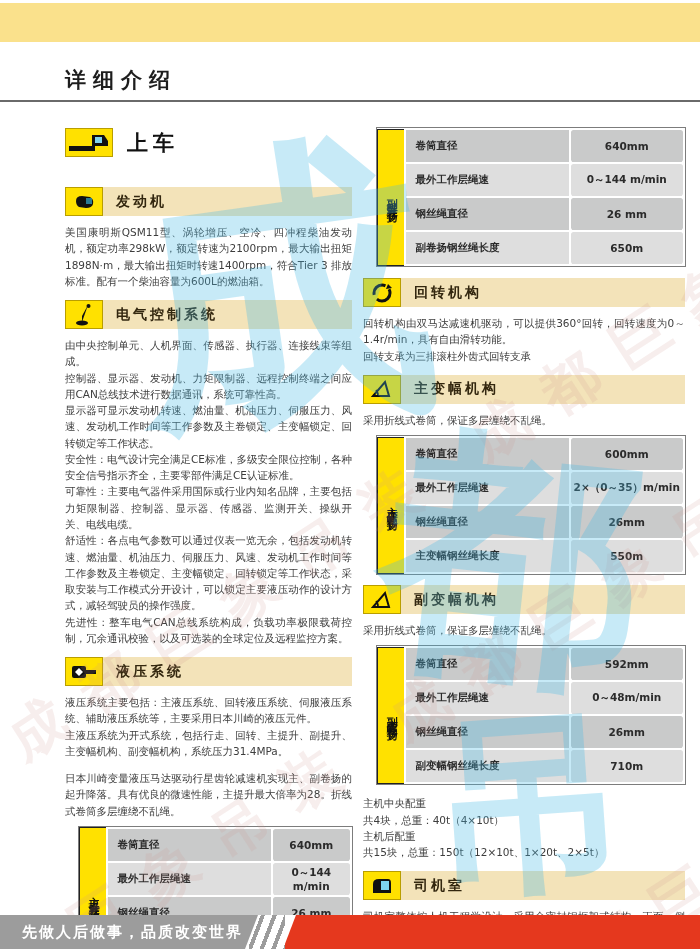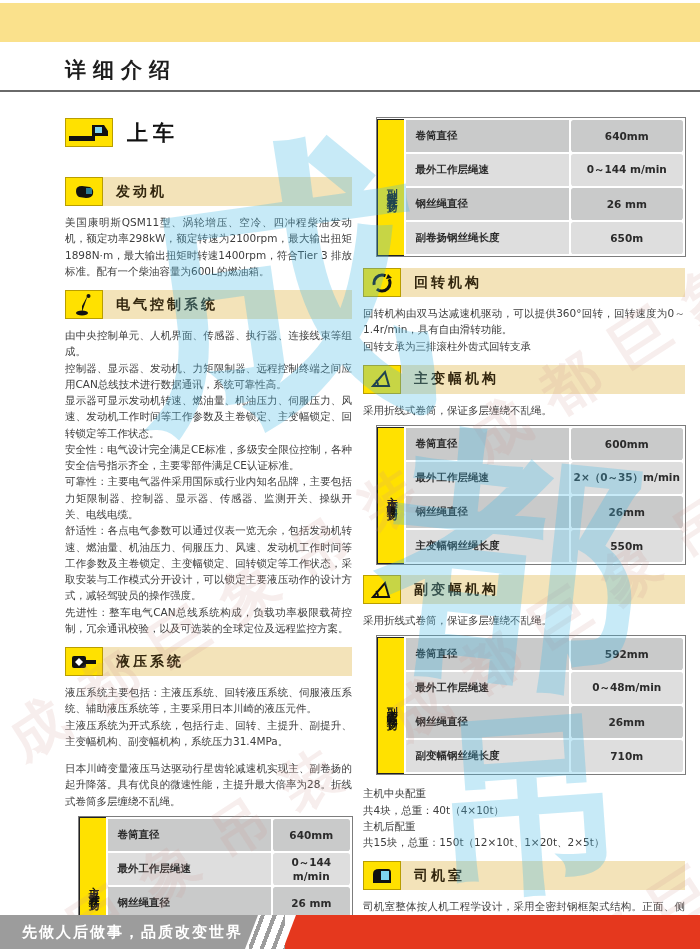--- a/index.html
+++ b/index.html
@@ -4,21 +4,21 @@
 <style>
   * { margin:0; padding:0; box-sizing:border-box; }
   html,body { background:#e9e9e9; }
   body { font-family:"DejaVu Sans", sans-serif; }
   .page {
     position:relative; width:700px; height:949px; margin:0 auto;
     background:#ffffff; overflow:hidden;
   }
   
   .top-band { height:39px; background:#fae18c; margin-top:3px; }
-  .doc-header { padding:14px 0 0 65px; }
+  .doc-header { padding:24px 0 0 65px; }
   .doc-title { font-size:21px; font-weight:bold; color:#1d1d1d; letter-spacing:7px; }
   .title-rule { border:0; border-top:2px solid #6a6a6a; margin-top:6px; }
   
   .content { display:flex; padding:26px 15px 0 65px; gap:11px; position:relative; z-index:1; }
   .col-left  { width:287px; flex:none; }
   .col-right { width:322px; flex:none; }
   
   .main-header { display:flex; align-items:center; gap:14px; margin-bottom:30px; }
   .main-header .icon-box { width:48px; height:29px; }
   .main-header .main-title { font-size:21px; font-weight:bold; color:#111; letter-spacing:5px; }

